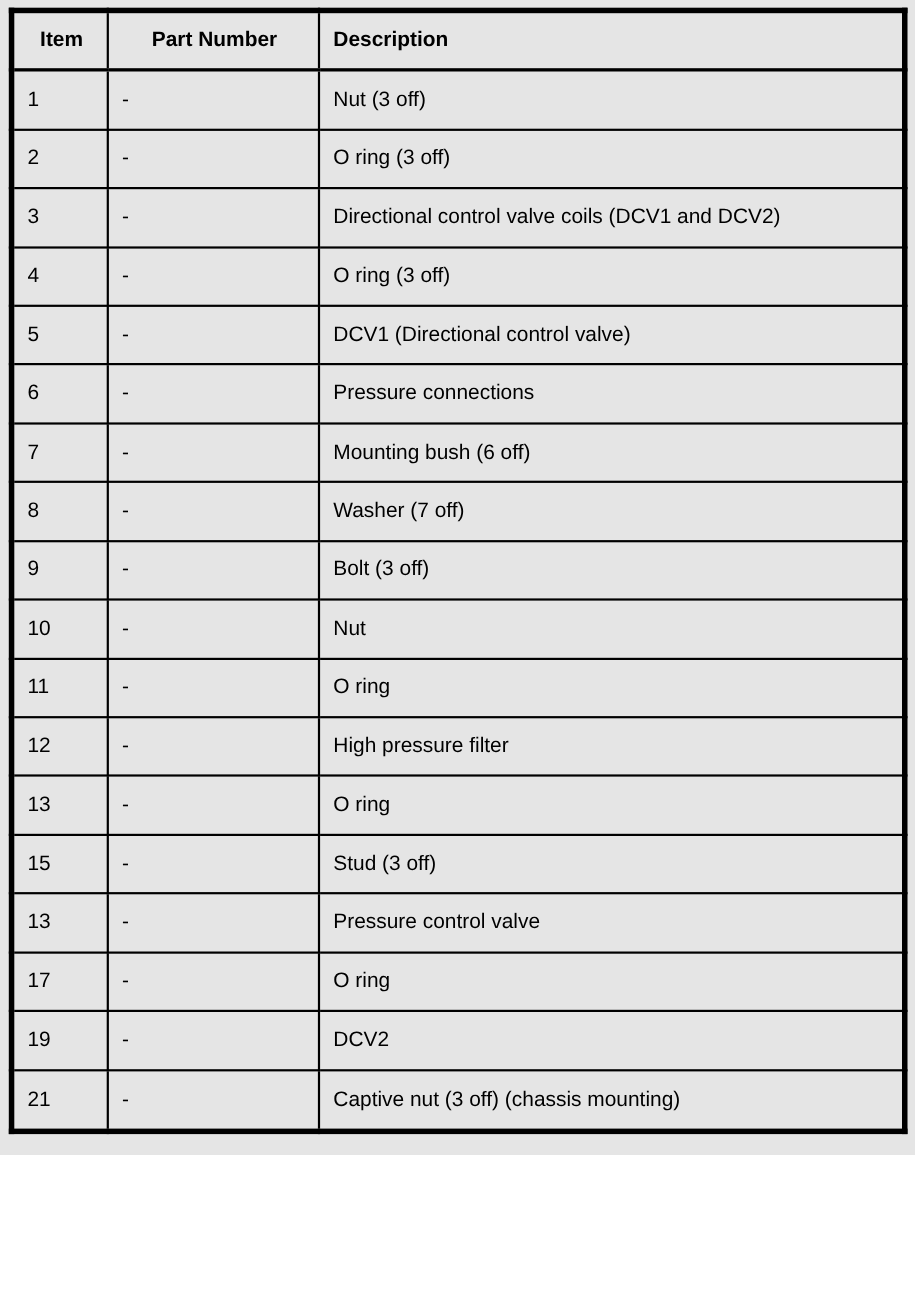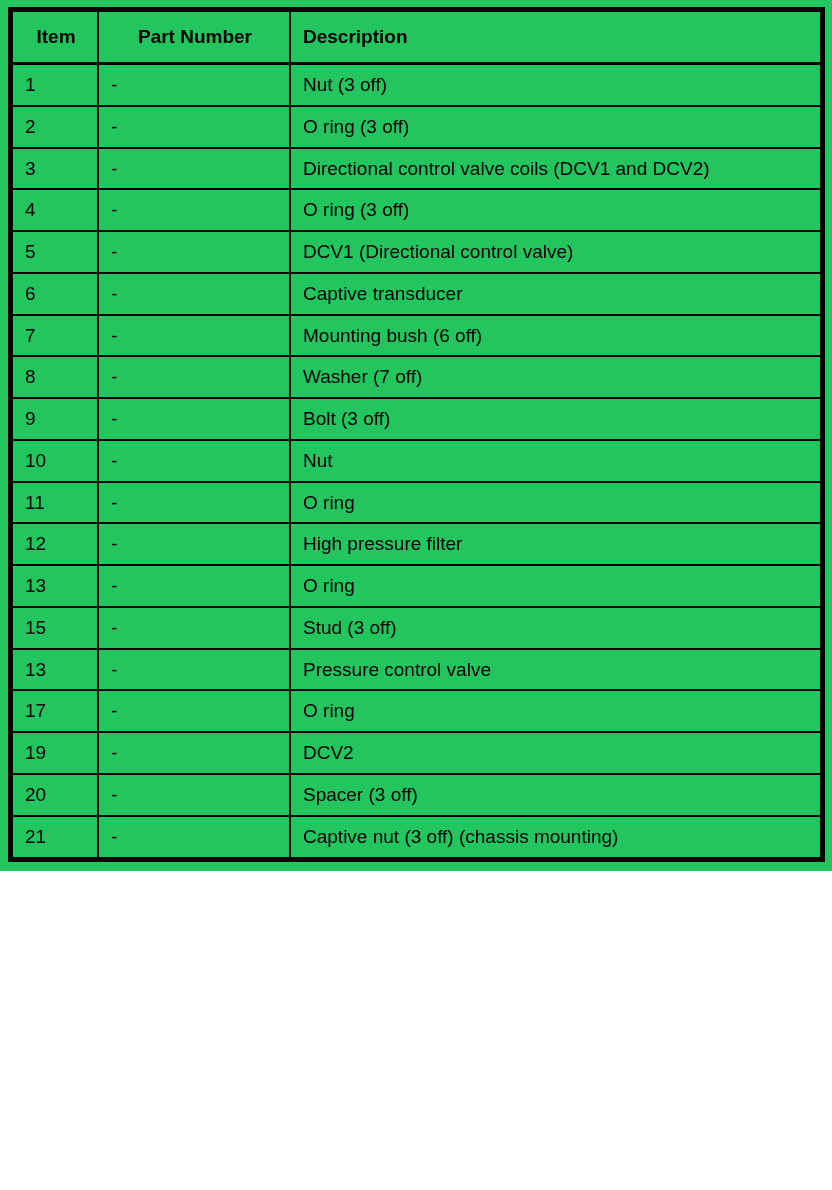--- a/index.html
+++ b/index.html
@@ -3,24 +3,24 @@
 <meta charset="utf-8">
 <style>
   html, body {
     margin: 0;
     padding: 0;
     background: #ffffff;
     font-family: "Liberation Sans", "DejaVu Sans", sans-serif;
   }
   .page {
     width: 832px;
-    height: 871px;
+    height: 1050px;
     box-sizing: border-box;
-    background: #22c55e;
-    padding: 7px 7px 9px 8px;
+    background: #e5e5e5;
+    padding: 7px 7px 19px 8px;
   }
   table.parts-table {
     width: 100%;
     height: 100%;
     border-collapse: collapse;
     table-layout: fixed;
     border: 5px solid #000000;
   }
   table.parts-table th,
   table.parts-table td {
@@ -78,21 +78,21 @@
           <td class="cell-desc">O ring (3 off)</td>
         </tr>
         <tr>
           <td class="cell-item">5</td>
           <td class="cell-part">-</td>
           <td class="cell-desc">DCV1 (Directional control valve)</td>
         </tr>
         <tr>
           <td class="cell-item">6</td>
           <td class="cell-part">-</td>
-          <td class="cell-desc">Captive transducer</td>
+          <td class="cell-desc">Pressure connections</td>
         </tr>
         <tr>
           <td class="cell-item">7</td>
           <td class="cell-part">-</td>
           <td class="cell-desc">Mounting bush (6 off)</td>
         </tr>
         <tr>
           <td class="cell-item">8</td>
           <td class="cell-part">-</td>
           <td class="cell-desc">Washer (7 off)</td>
@@ -136,24 +136,19 @@
           <td class="cell-item">17</td>
           <td class="cell-part">-</td>
           <td class="cell-desc">O ring</td>
         </tr>
         <tr>
           <td class="cell-item">19</td>
           <td class="cell-part">-</td>
           <td class="cell-desc">DCV2</td>
         </tr>
         <tr>
-          <td class="cell-item">20</td>
-          <td class="cell-part">-</td>
-          <td class="cell-desc">Spacer (3 off)</td>
-        </tr>
-        <tr>
           <td class="cell-item">21</td>
           <td class="cell-part">-</td>
           <td class="cell-desc">Captive nut (3 off) (chassis mounting)</td>
         </tr>
       </tbody>
   </table>
 </div>
 
 </body></html>

